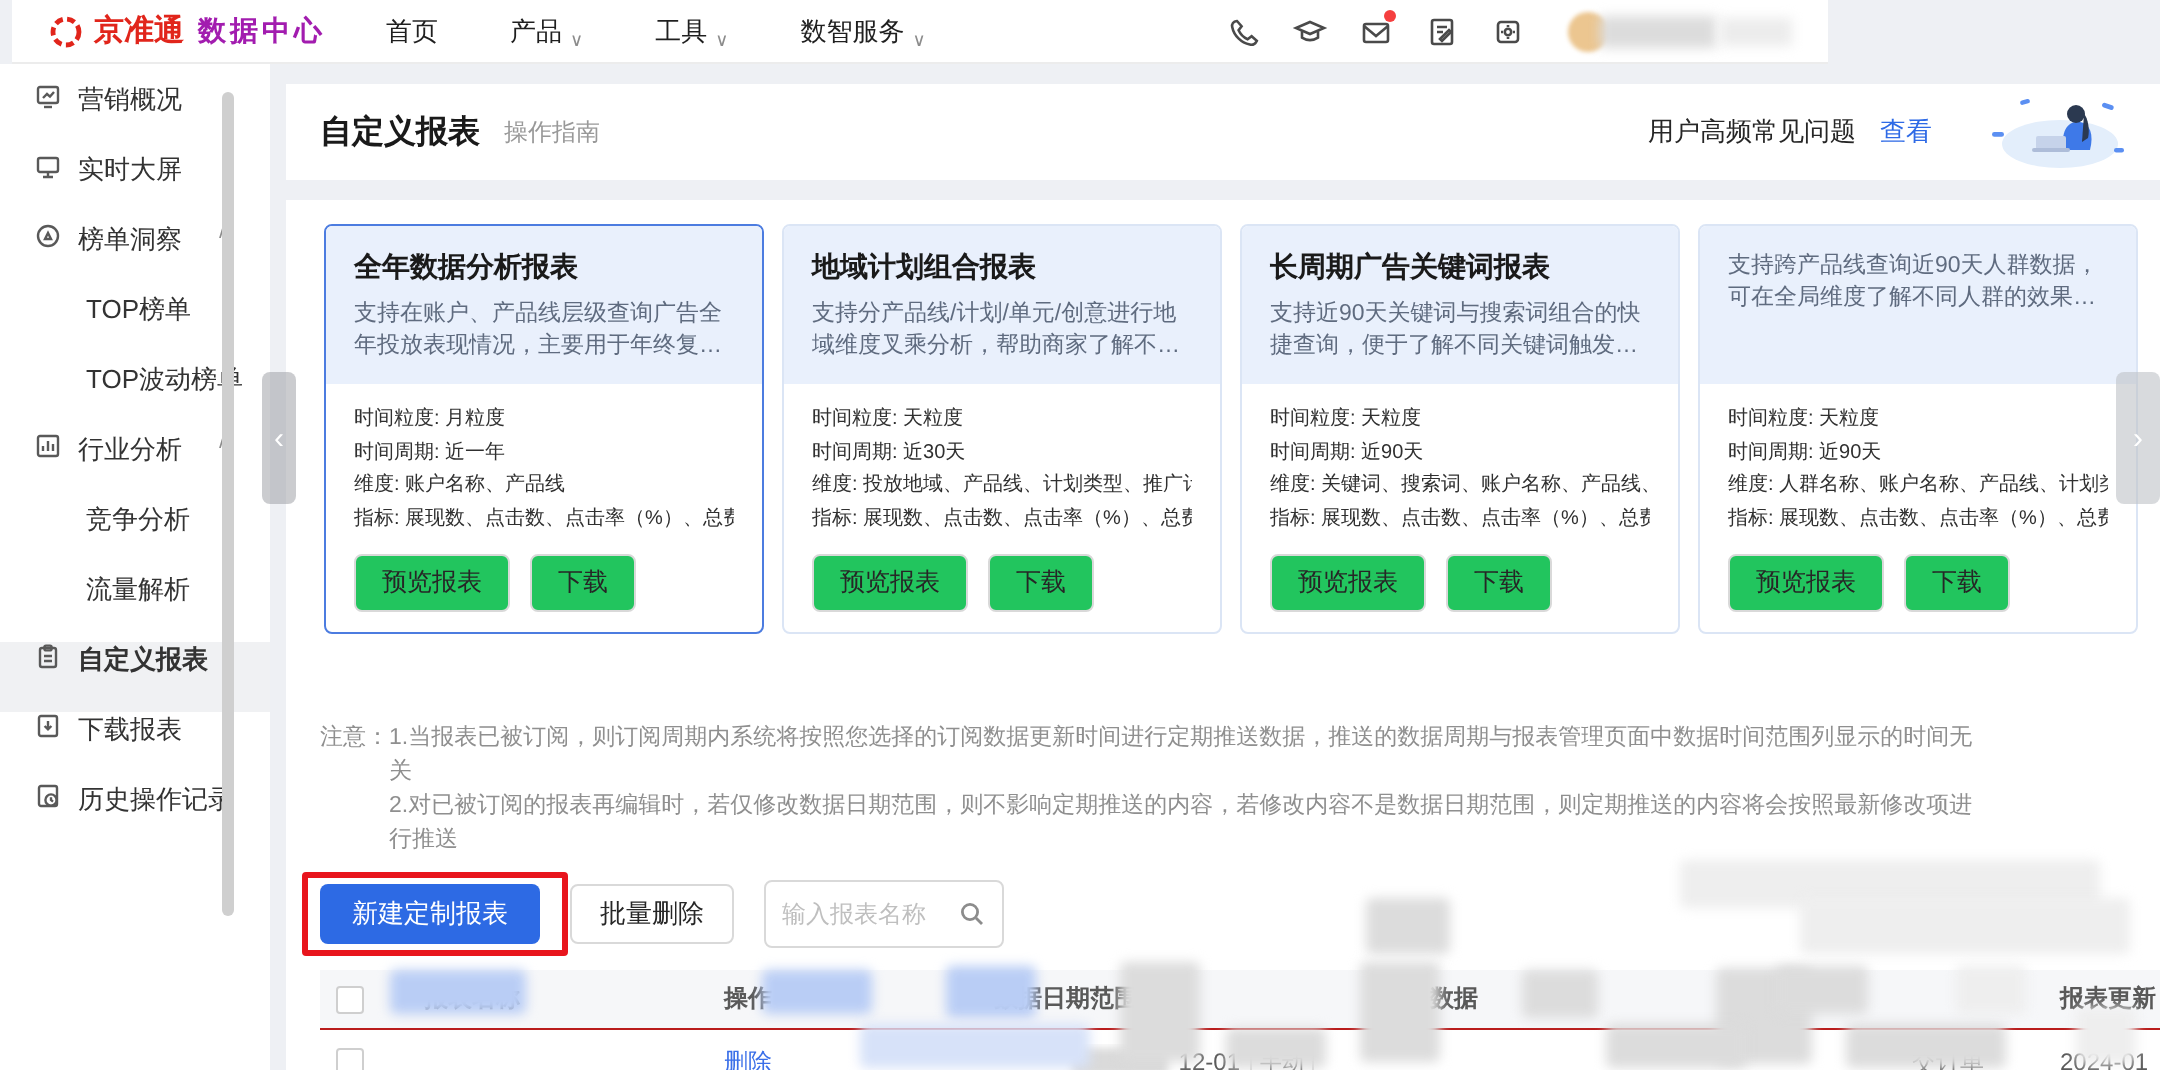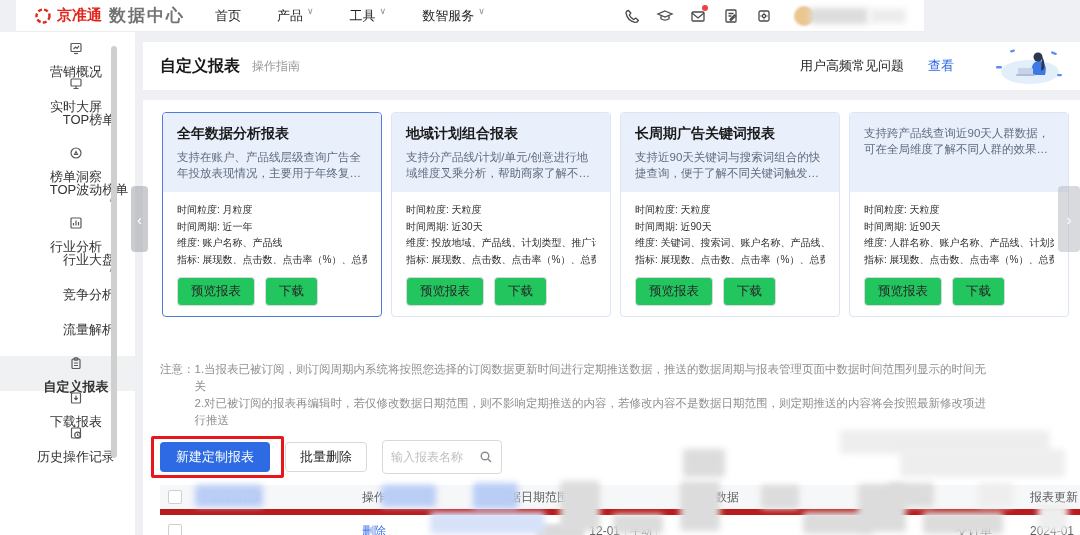--- a/index.html
+++ b/index.html
@@ -1,52 +1,52 @@
 <!DOCTYPE html>
 <html><head>
 <meta charset="utf-8">
 <style>
   * { margin:0; padding:0; box-sizing:border-box; }
   html,body { width:1080px; height:535px; overflow:hidden; }
   body { position:relative; font-family:"Liberation Sans","DejaVu Sans",sans-serif; background:#eef0f4; color:#262626; }
 
   
-  .topnav { position:absolute; left:16px; top:0; width:908px; height:32px; background:#fff;
+  .topnav { position:absolute; left:6px; top:0; width:908px; height:32px; background:#fff;
             border-bottom:1px solid #ececec; display:flex; align-items:center; padding:0 18px; z-index:20; }
   .logo { display:flex; align-items:center; gap:5px; }
   .logo .brand { color:#e1251b; font-weight:bold; font-size:15px; }
-  .logo .suffix { color:#737373; font-weight:bold; font-size:17px; letter-spacing:2px; margin-left:2px; }
+  .logo .suffix { color:#a21caf; font-weight:bold; font-size:14px; letter-spacing:2px; margin-left:2px; }
   .nav-items { display:flex; align-items:center; margin-left:30px; gap:36px; }
-  .nav-item { display:flex; align-items:flex-start; gap:4px; font-size:13px; color:#1f1f1f; cursor:pointer; }
+  .nav-item { display:flex; align-items:flex-end; gap:4px; font-size:13px; color:#1f1f1f; cursor:pointer; }
   .chev { font-size:9px; color:#8c8c8c; line-height:1; }
   .nav-right { margin-left:auto; display:flex; align-items:center; gap:15px; }
   .tn-ic { position:relative; width:18px; height:18px; display:inline-flex; }
   .tn-ic svg { width:18px; height:18px; stroke:#4a4a4a; fill:none; stroke-width:1.3; }
   .red-dot { position:absolute; right:-1px; top:-2px; width:6px; height:6px; border-radius:50%; background:#f53f3f; }
   .avatar-blob { display:flex; align-items:center; margin-left:6px; }
   .av-dot { width:20px; height:20px; border-radius:50%; background:#ecc690; filter:blur(1px); }
   .av-bar { width:58px; height:16px; background:#dcdcdc; filter:blur(3px); margin-left:-4px; }
   .av-bar2 { width:36px; height:14px; background:#ececec; filter:blur(3px); margin-left:2px; }
 
   
   .sidebar { position:absolute; left:0; top:32px; width:135px; bottom:0; background:#fff; z-index:10; padding-top:9px; }
-  .s-item { height:35px; display:flex; align-items:center; gap:8px; padding-left:17px; font-size:13px; color:#333; cursor:pointer;flex-direction:column; }
+  .s-item { height:35px; display:flex; gap:8px; padding-left:17px; font-size:13px; color:#333; cursor:pointer; }
   .s-item svg { width:14px; height:14px; stroke:#595959; fill:none; stroke-width:1.2; flex:none; }
   .s-item.lvl2 { padding-left:43px; color:#333; }
   .s-item.active { background:#f0f1f3; font-weight:bold; }
   .s-item .grp-chev { margin-left:auto; margin-right:20px; font-size:9px; color:#8c8c8c; }
   .s-scrollbar { position:absolute; left:111px; top:14px; width:6px; height:412px; background:#cfcfcf; border-radius:3px; }
 
   
   .main { position:absolute; left:135px; top:32px; right:0; bottom:0; background:#eef0f4; }
   .header-panel { position:absolute; left:8px; top:10px; right:0; height:48px; background:#fff;
                   display:flex; align-items:center; padding:0 14px 0 17px; }
   .page-title { font-size:16px; font-weight:bold; color:#1a1a1a; }
   .guide { font-size:12px; color:#999; margin-left:12px; cursor:pointer; }
-  .faq-wrap { margin-left:auto; display:flex; align-items:center; gap:24px; }
+  .faq-wrap { margin-left:auto; display:flex; align-items:center; gap:12px; }
   .faq-label { font-size:13px; color:#262626; }
   .faq-link { font-size:13px; color:#2e6ae6; cursor:pointer; }
   .illus { margin-left:10px; }
 
   .content-panel { position:absolute; left:8px; top:68px; right:0; bottom:-40px; background:#fff; padding:12px 0 0 17px; }
 
   
   .cards-row { display:flex; gap:9px; margin-left:2px; }
   .card { width:220px; height:205px; border:1px solid #dbe5f5; border-radius:4px; overflow:hidden;
           display:flex; flex-direction:column; background:#fff; flex:none; }
@@ -81,21 +81,21 @@
                border-radius:4px; font-size:13px; color:#262626; cursor:pointer; font-family:inherit; }
   .search-box { margin-left:15px; width:120px; height:30px; border:1px solid #d9d9d9; border-radius:4px;
                 display:flex; align-items:center; padding:16px 8px; background:#fff; }
   .search-box input { border:none; outline:none; flex:1; width:0; font-size:12px; color:#262626; font-family:inherit; }
   .search-box input::placeholder { color:#bfbfbf; }
   .search-box svg { width:14px; height:14px; stroke:#8c8c8c; fill:none; stroke-width:1.4; flex:none; }
 
   
   .table { margin-top:13px; width:920px; }
   .trow { display:grid; grid-template-columns:42px 150px 135px 218px 310px 65px; align-items:center; }
-  .thead { height:30px; background:#f6f7f9; font-size:12px; color:#595959; border-bottom:6px solid #b91c1c; }
+  .thead { height:30px; background:#f6f7f9; font-size:12px; color:#595959; border-bottom:1px solid #b91c1c;font-weight:bold; }
   .tbody-row { height:33px; font-size:12px; color:#595959; border-bottom:1px solid #f2f2f2; }
   .tc { padding-left:10px; display:flex; align-items:center; white-space:nowrap; overflow:hidden; }
   .tc.chk { padding-left:8px; }
   .tc.update { padding-left:15px; }
   .cbx { width:14px; height:14px; border:1px solid #cfcfcf; border-radius:2px; background:#fff; display:inline-block; cursor:pointer; }
   .qmark { width:13px; height:13px; border:1px solid #9a9a9a; border-radius:50%; color:#9a9a9a; font-size:9px;
            display:inline-flex; align-items:center; justify-content:center; margin-left:4px; cursor:pointer; }
   .blue-link { color:#3a6fe8; cursor:pointer; }
   .tag { border:1px solid #d9d9d9; border-radius:2px; padding:1px 4px; font-size:11px; color:#595959;
          background:#fff; margin-left:5px; }
@@ -188,44 +188,41 @@
       </svg>
     <span>营销概况</span>
   </div>
   <div class="s-item lvl1">
     <svg viewBox="0 0 14 14">
         <rect x="2" y="3" width="10" height="7" rx="1"></rect>
         <path d="M7 10v2M4.5 12.5h5"></path>
       </svg>
     <span>实时大屏</span>
   </div>
+  <div class="s-item lvl1">
+    <svg viewBox="0 0 14 14">
+        <circle cx="7" cy="7" r="5"></circle>
+        <path d="M5.5 8.5L7 5.5l1.5 3z"></path>
+      </svg>
+    <span>榜单洞察</span>
+    <span class="grp-chev">∧</span>
+  </div>
   <div class="s-item lvl2">
     <span>TOP榜单</span>
   </div>
-  <div class="s-item lvl1">
-    <svg viewBox="0 0 14 14">
-        <circle cx="7" cy="7" r="5"></circle>
-        <path d="M5.5 8.5L7 5.5l1.5 3z"></path>
-      </svg>
-    <span>榜单洞察</span>
-    <span class="grp-chev">∧</span>
-  </div>
   <div class="s-item lvl2">
     <span>TOP波动榜单</span>
   </div>
   <div class="s-item lvl1">
     <svg viewBox="0 0 14 14">
         <rect x="2" y="2" width="10" height="10" rx="1"></rect>
         <path d="M4.5 9.5V7M7 9.5V4.5M9.5 9.5V6"></path>
       </svg>
     <span>行业分析</span>
     <span class="grp-chev">∧</span>
-  </div>
-  <div class="s-item lvl2">
-    <span>行业大盘</span>
   </div>
   <div class="s-item lvl2">
     <span>竞争分析</span>
   </div>
   <div class="s-item lvl2">
     <span>流量解析</span>
   </div>
   <div class="s-item lvl1 active">
     <svg viewBox="0 0 14 14">
         <rect x="3" y="3" width="8" height="9.5" rx="1"></rect>

